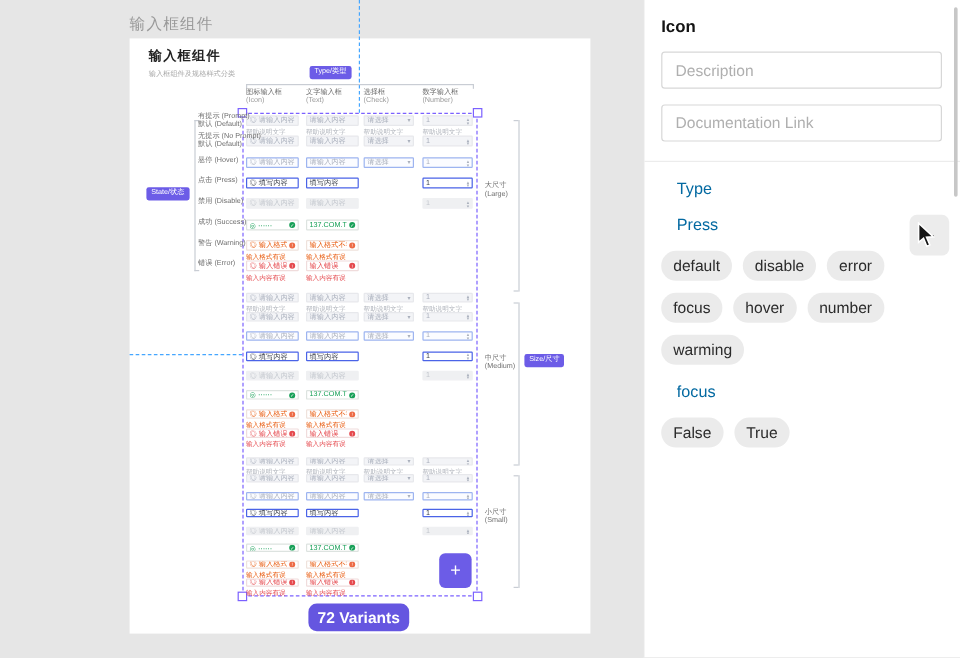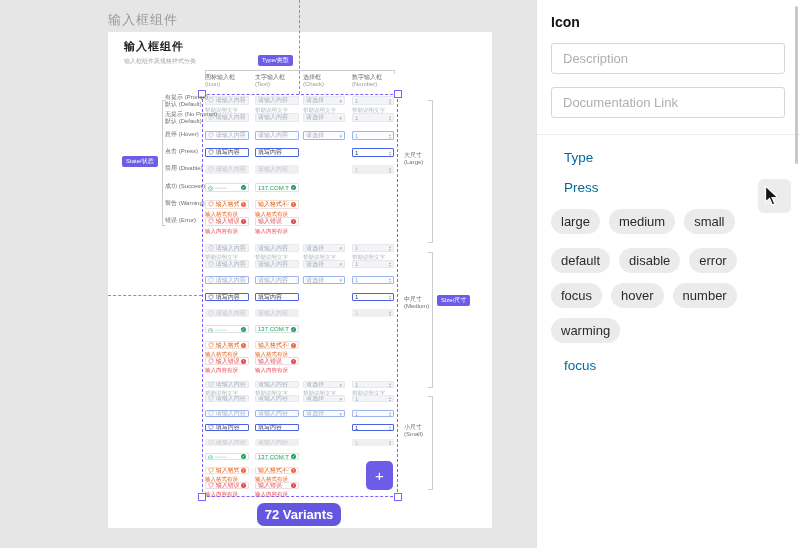--- a/index.html
+++ b/index.html
@@ -490,34 +490,33 @@
 
 <div class="panel">
   <h2>Icon</h2>
   <input class="field" placeholder="Description" style="">
   <input class="field" placeholder="Documentation Link" style="">
   <div class="divider"></div>
   <div id="props-root">
       <div class="prop-label">Type</div>
       <div class="prop-label">Press</div>
       <div class="chips">
-        <span class="chip">large</span>
-        <span class="chip">medium</span>
-        <span class="chip">small</span>
-      </div>
-      <div class="chips">
         <span class="chip">default</span>
         <span class="chip">disable</span>
         <span class="chip">error</span>
         <span class="chip">focus</span>
         <span class="chip">hover</span>
         <span class="chip">number</span>
         <span class="chip">warming</span>
       </div>
       <div class="prop-label">focus</div>
+      <div class="chips">
+        <span class="chip">False</span>
+        <span class="chip">True</span>
+      </div>
     </div>
 
   <div class="hover-square">⋯</div>
   <div class="scroll-thumb"></div>
 
   <svg class="cursor" viewBox="0 0 17 22">
     <path d="M1.5 1 L1.5 17 L5.6 13.5 L8.3 20.2 L10.9 19.1 L8.1 12.6 L13.6 12.3 Z" fill="#161616" stroke="#ffffff" stroke-width="1.3"></path>
   </svg>
 </div>
 

